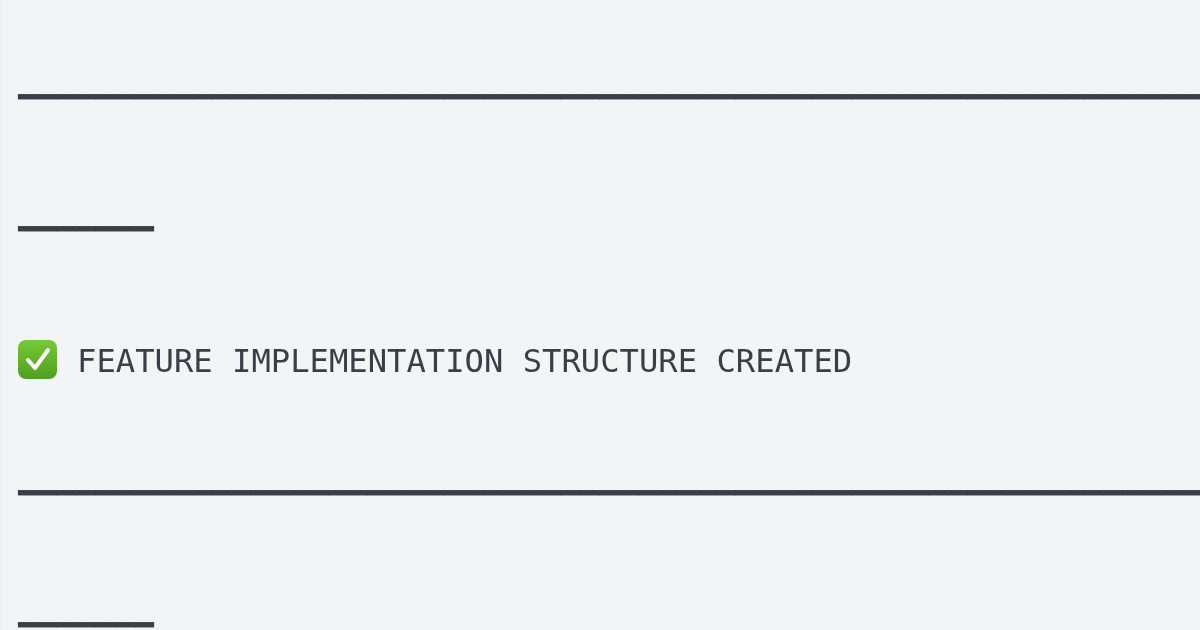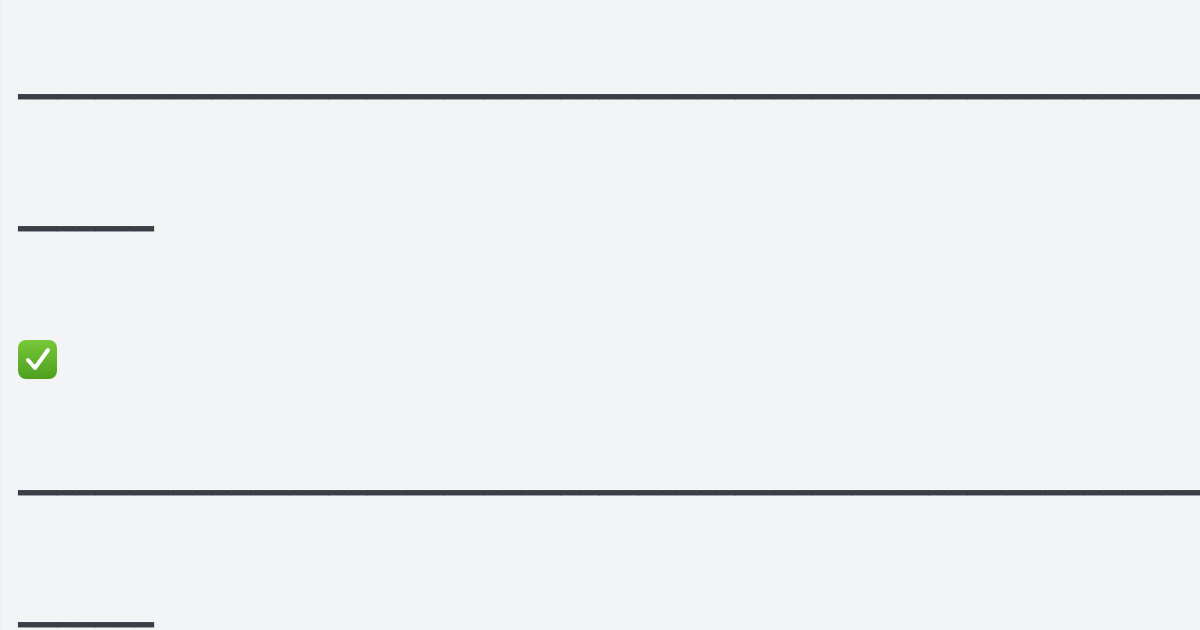--- a/index.html
+++ b/index.html
@@ -57,21 +57,21 @@
 </style>
 </head>
 <body>
 
 <div class="frame">
   <div class="terminal">
     <div class="line rule">━━━━━━━━━━━━━━━━━━━━━━━━━━━━━━━━━━━━━━━━━━━━━━━━━━━━━━━━━━━━━━━━</div>
     <div class="line rule">━━━━━━━</div>
     <div class="line"><span class="check"><svg width="29" height="29" viewBox="0 0 29 29">
             <path d="M5 15 L12 23 L25 5" stroke="#ffffff" stroke-width="4" fill="none" stroke-linecap="round" stroke-linejoin="round"></path>
-          </svg></span></div>
+          </svg></span><span>FEATURE IMPLEMENTATION STRUCTURE CREATED</span></div>
     <div class="line rule">━━━━━━━━━━━━━━━━━━━━━━━━━━━━━━━━━━━━━━━━━━━━━━━━━━━━━━━━━━━━━━━━</div>
     <div class="line rule">━━━━━━━</div>
     
     
     
     
     
     
     
     

